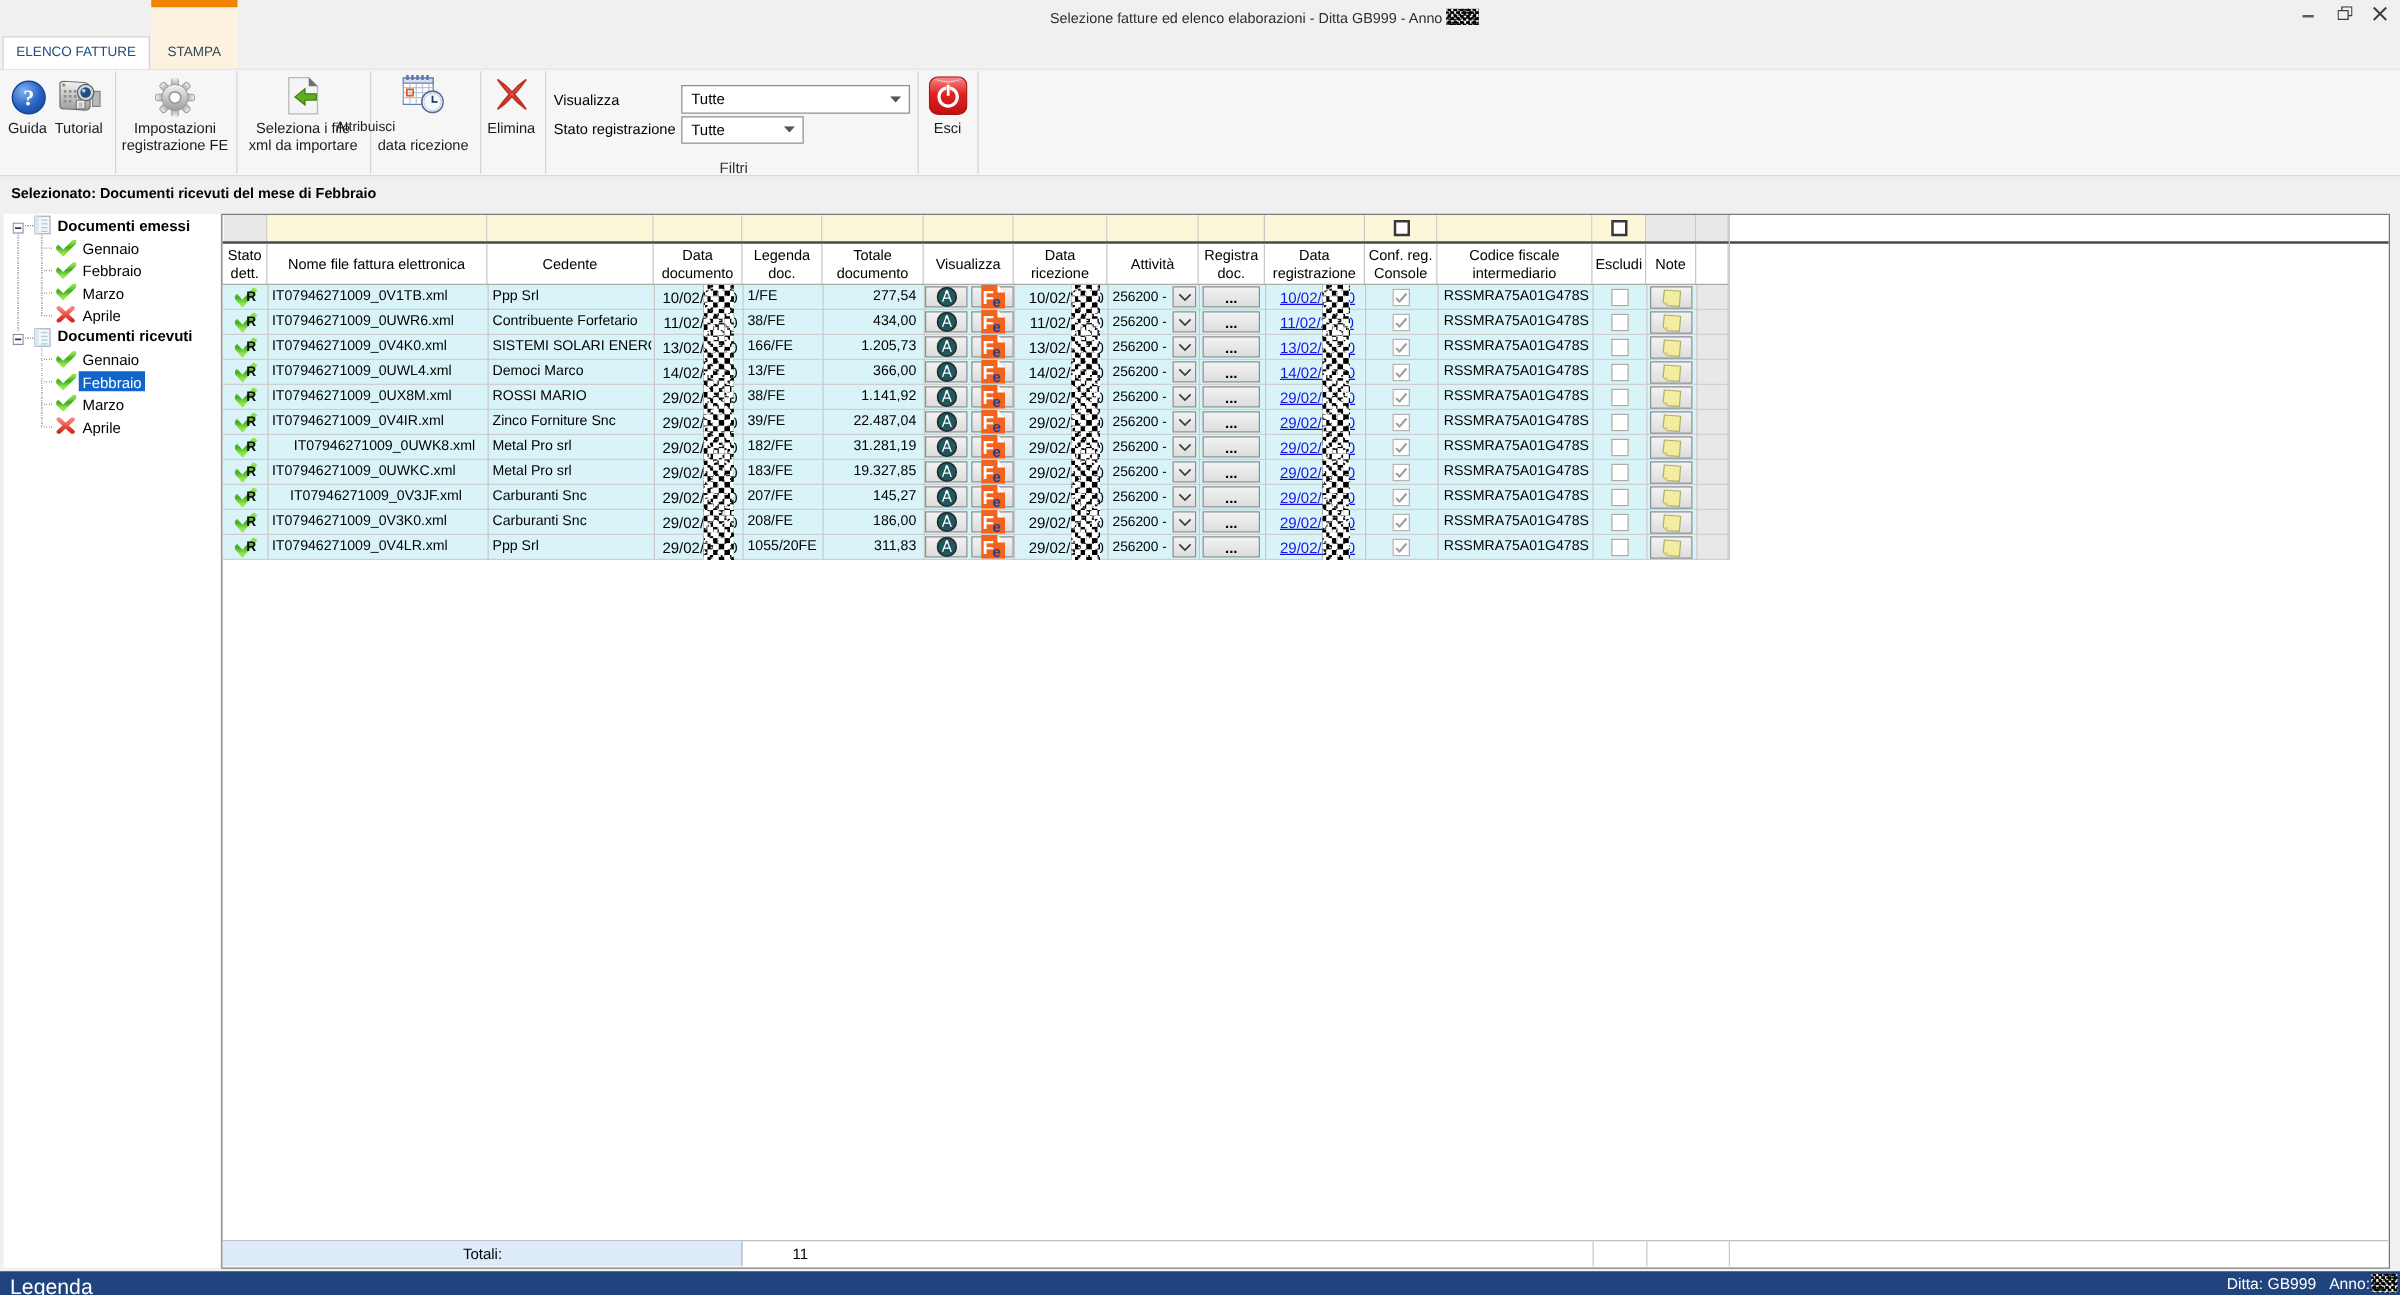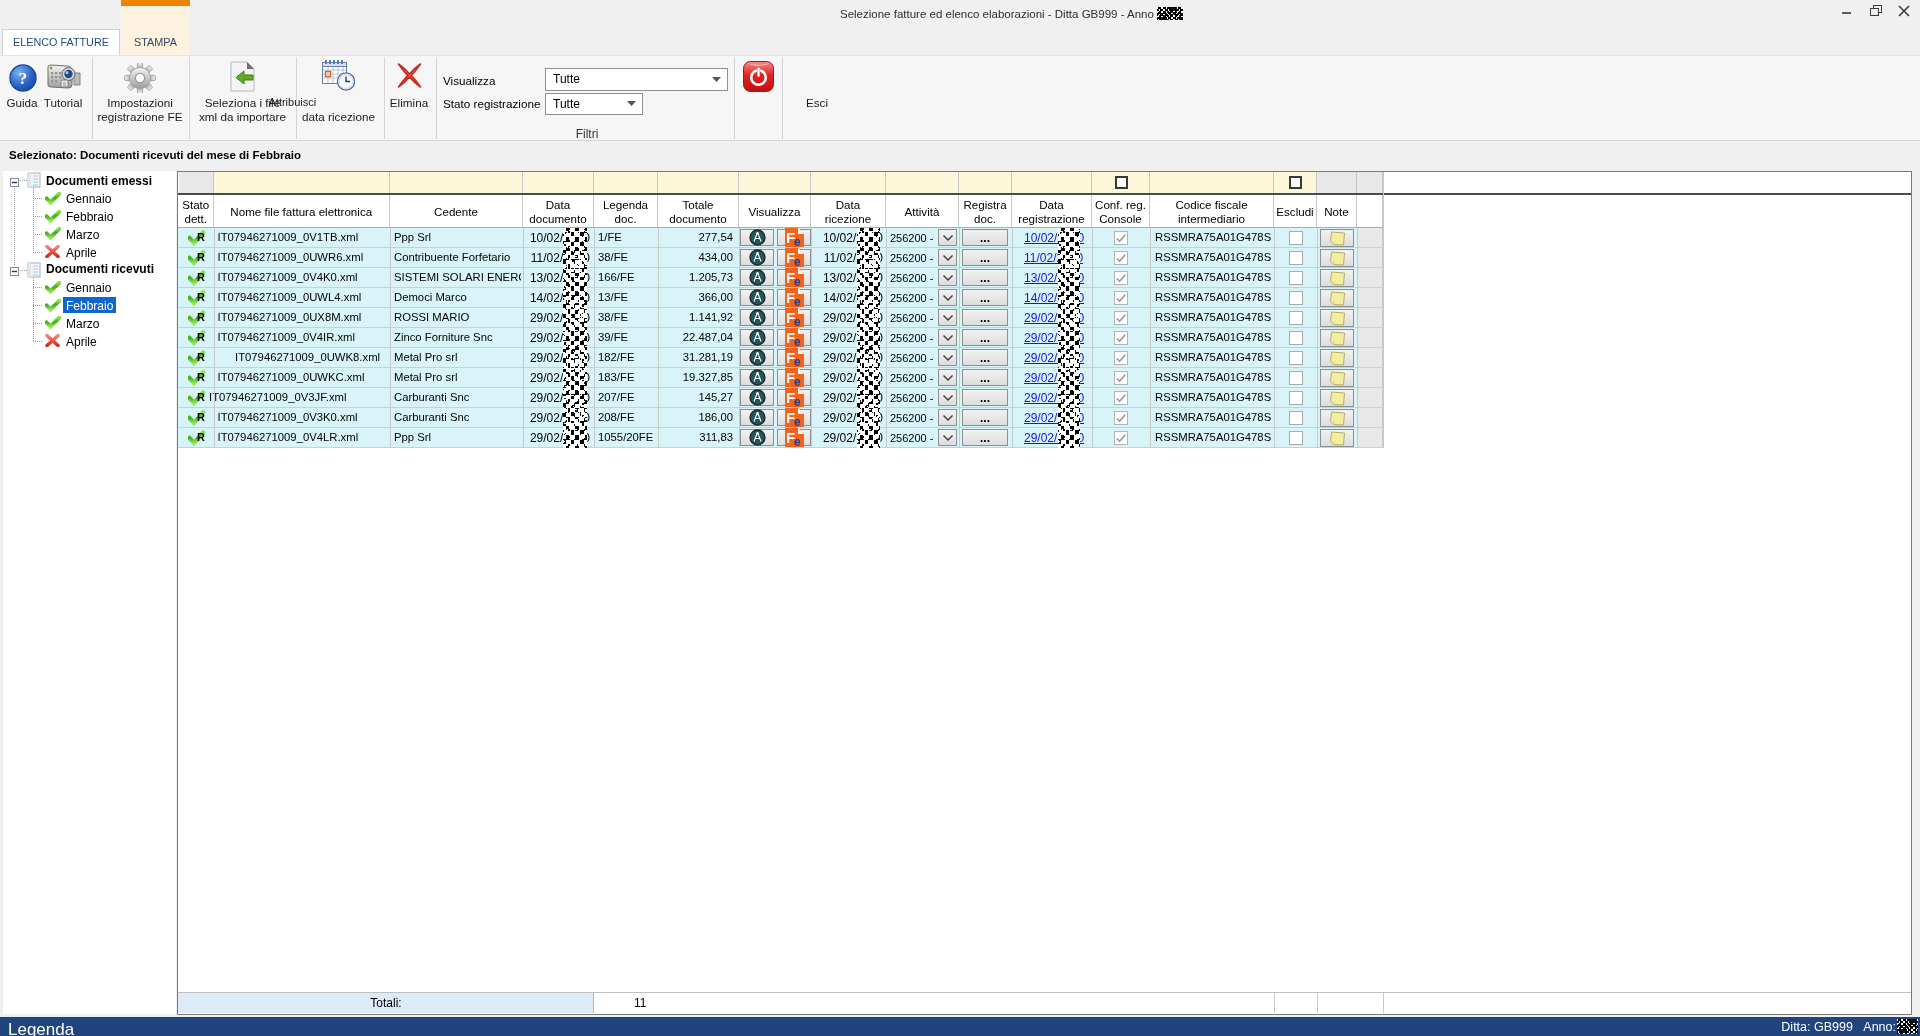--- a/index.html
+++ b/index.html
@@ -160,21 +160,21 @@
     <path d="M0 0 L4.5 5 L9 0 Z" fill="#555"></path>
   </svg>
 <div class="ab" style="left:537px;top:127px;width:100px;text-align:center;font-size:12px;color:#333">Filtri</div>
 <svg class="ab" style="left:743px;top:61px" width="31" height="31" viewBox="0 0 31 31">
 <rect x="0.5" y="0.5" width="30" height="30" rx="7" fill="url(#gesc)" stroke="#a81414"></rect>
 <path d="M4 2 Q15.5 8 27 2 Q16 5.5 4 2Z" fill="rgba(255,255,255,0.55)"></path>
 <circle cx="15.5" cy="16.5" r="7.3" fill="none" stroke="#fff" stroke-width="2.6"></circle>
 <rect x="14.2" y="5.5" width="2.7" height="9.5" fill="url(#gesc)"></rect>
 <rect x="14.4" y="7" width="2.3" height="8.6" fill="#fff"></rect>
   </svg>
-<div class="ab" style="left:688px;top:96px;width:140px;text-align:right;font-size:11.7px;color:#1b1b1b">Esci</div>
+<div class="ab" style="left:688px;top:96px;width:140px;text-align:center;font-size:11.7px;color:#1b1b1b">Esci</div>
 <div class="ab" style="left:9px;top:149px;font-weight:bold;font-size:11.5px">Selezionato: Documenti ricevuti del mese di Febbraio</div>
 <div class="ab" style="left:3px;top:171px;width:173px;height:843px;background:#fff"></div>
 <div class="ab" style="left:14px;top:186px;width:1px;height:79px;background:repeating-linear-gradient(#9a9a9a 0 1px,transparent 1px 2px)"></div>
 <div class="ab" style="left:33px;top:188px;width:1px;height:65px;background:repeating-linear-gradient(#9a9a9a 0 1px,transparent 1px 2px)"></div>
 <div class="ab" style="left:33px;top:276px;width:1px;height:65px;background:repeating-linear-gradient(#9a9a9a 0 1px,transparent 1px 2px)"></div>
 <div class="ab" style="left:10px;top:176px"><svg width="9" height="9" viewBox="0 0 9 9">
       <rect x="0.5" y="0.5" width="8" height="8" fill="#fff" stroke="#8c8c8c"></rect>
       <line x1="2" y1="4.5" x2="7" y2="4.5" stroke="#23366e" stroke-width="1.4"></line>
     </svg></div>
 <div class="ab" style="left:20px;top:180px;width:7px;height:1px;background:repeating-linear-gradient(90deg,#9a9a9a 0 1px,transparent 1px 2px)"></div>
@@ -672,21 +672,21 @@
         <path d="M1.5 10.5 L5.5 10.8 L5 13.5 Z" fill="#dcd584"></path>
       </svg>
     </div>
     <div class="ab" style="left:0px;top:216px;width:1179px;height:20px;background:#d9f4f8"></div>
     <div class="ab" style="left:1179px;top:216px;width:26px;height:20px;background:#e8e8e8"></div>
     <div class="ab" style="left:0px;top:235px;width:1205px;height:1px;background:#cfcfcf"></div>
     <div class="cell" style="left:10px;top:218px"><svg width="20" height="16" viewBox="0 0 20 16">
         <path d="M1.5 8 L6 13 L15 2.5" stroke="url(#ggrn)" stroke-width="4.2" fill="none" stroke-linecap="square"></path>
         <text x="9" y="11" font-family="Liberation Sans" font-size="11" font-weight="bold" fill="#0a0a0a">R</text>
       </svg></div>
-    <div class="cell" style="left:31px;top:219px;width:168.5px">IT07946271009_0V3JF.xml</div>
+    <div class="cell" style="left:54px;top:219px;width:168.5px">IT07946271009_0V3JF.xml</div>
     <div class="cell" style="left:216px;top:219px;width:127px">Carburanti Snc</div>
     <div class="cell dt" style="left:345px;top:219px;width:67px;text-align:right">29/02/2020</div>
     <div class="cell" style="left:420px;top:219px;width:56px">207/FE</div>
     <div class="cell" style="left:480px;top:219px;width:75px;text-align:right">145,27</div>
     <div class="btn" style="left:562px;top:217px;width:34px;height:17px">
       <svg width="17" height="17" viewBox="0 0 17 17">
         <circle cx="8.5" cy="8.5" r="7.5" fill="#1d585e" stroke="#262626" stroke-width="1.3"></circle>
         <path d="M8.5 3.2 L5 12.5 M8.5 3.2 L12 12.5 M5.6 9.5 L11.4 9.5" stroke="#fff" stroke-width="1.1" fill="none"></path>
         <circle cx="8.5" cy="4.6" r="1.2" fill="#fff"></circle>
       </svg>

